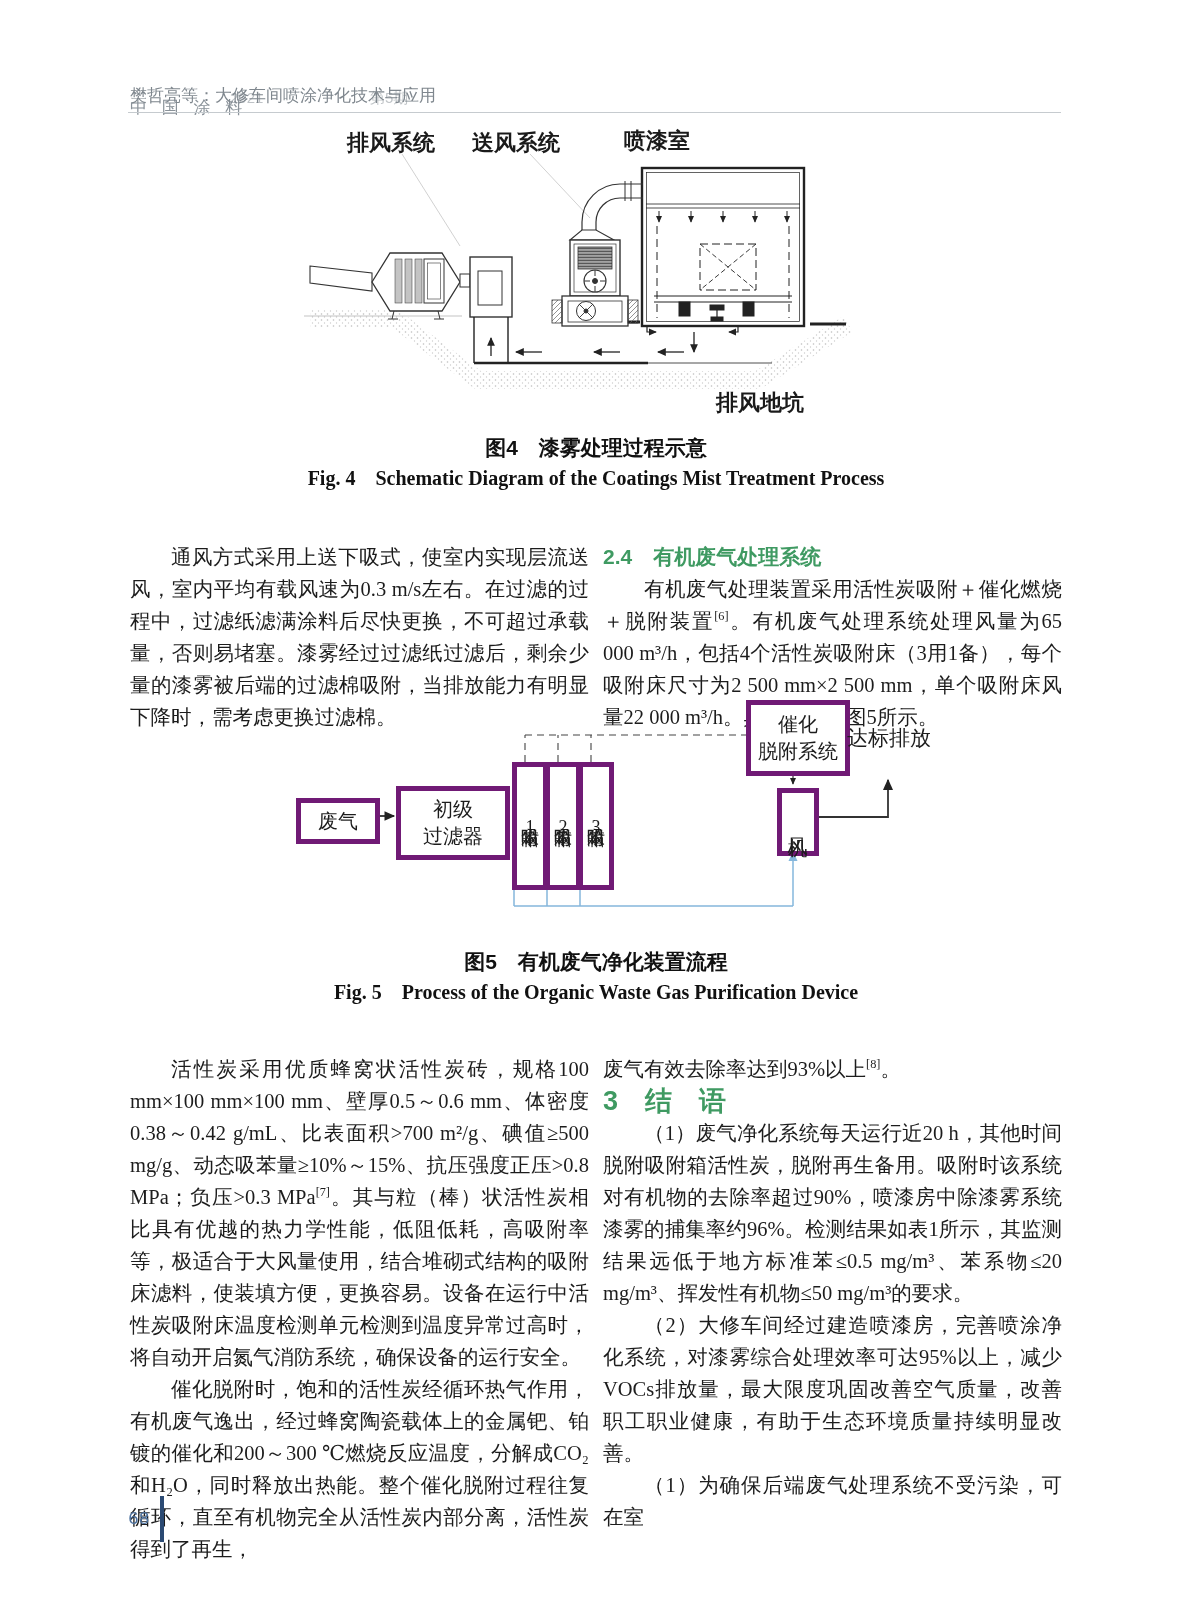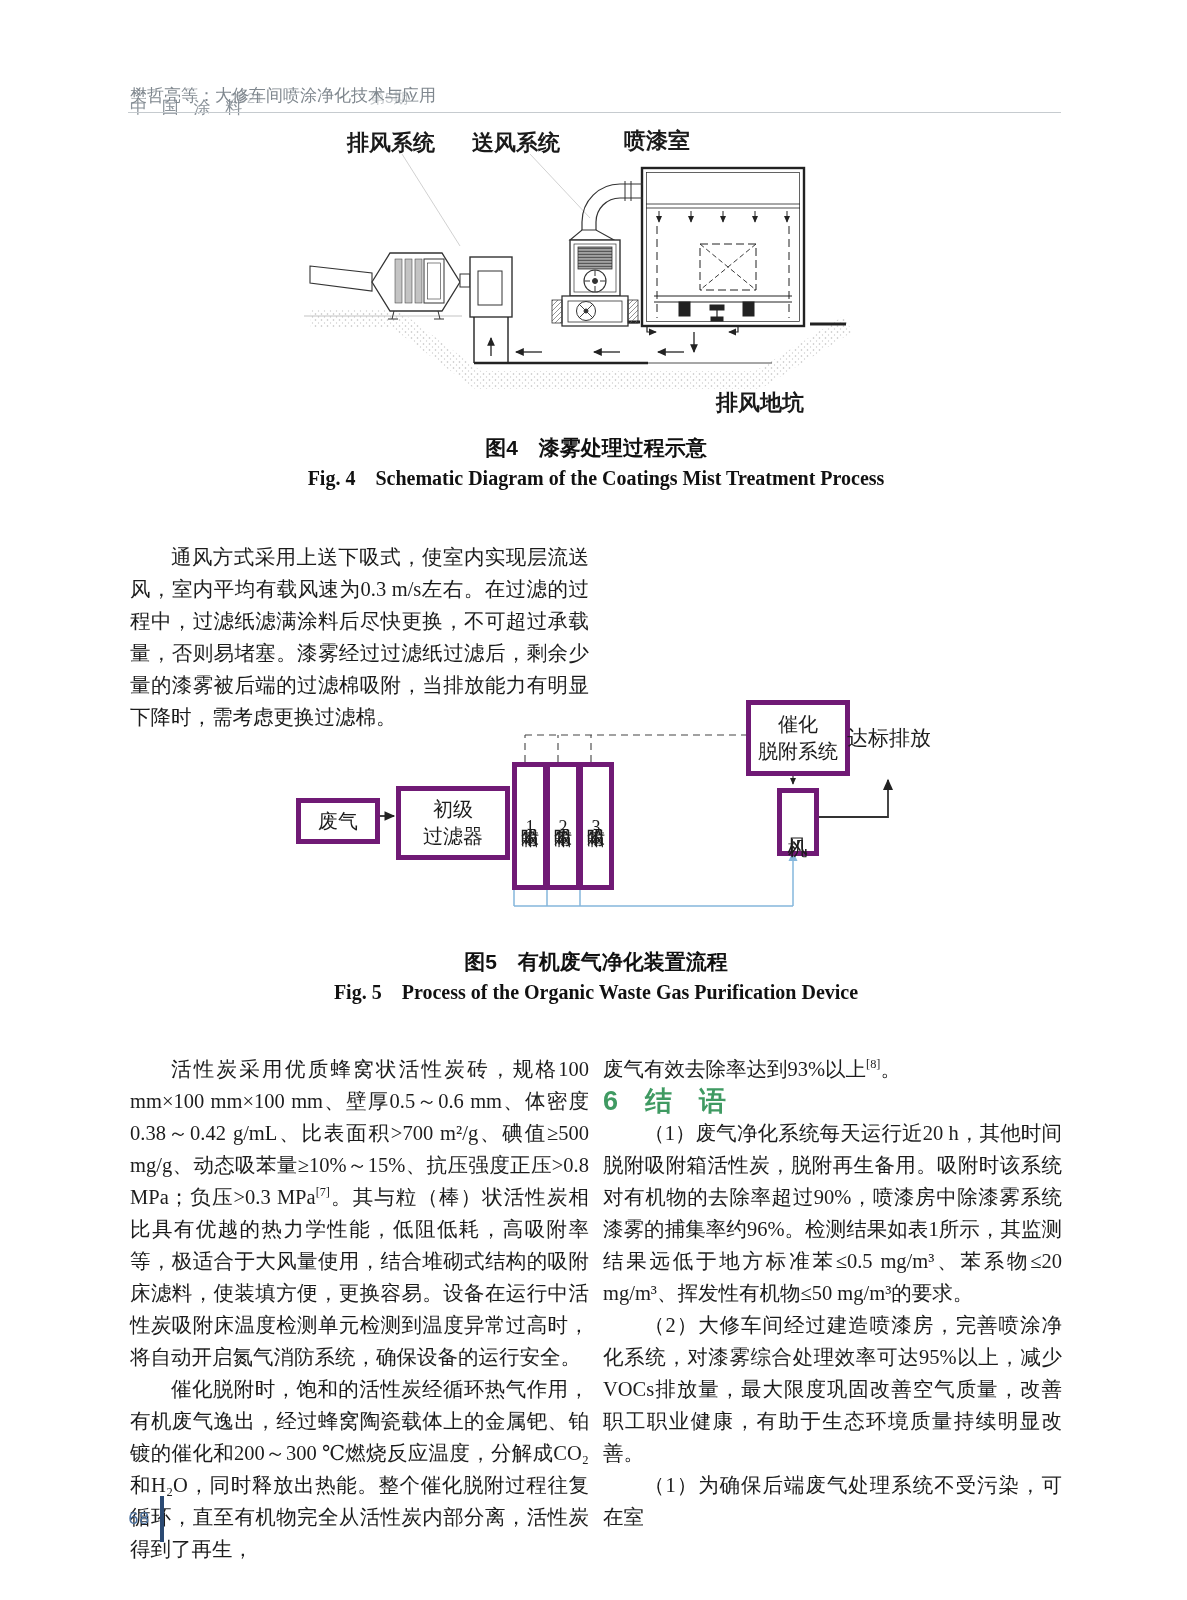--- a/index.html
+++ b/index.html
@@ -157,20 +157,24 @@
       <span class="fig-label" style="left:322px;top:0;">喷漆室</span>
       <span class="fig-label" style="left:414px;top:262px;">排风地坑</span>
     </div>
     <div class="cap-cn">图4　漆雾处理过程示意</div>
     <div class="cap-en">Fig. 4　Schematic Diagram of the Coatings Mist Treatment Process</div>
   </div>
 
   <div class="blk cols" style="top:500px;">
     <div class="col">
       <p class="indent">通风方式采用上送下吸式，使室内实现层流送风，室内平均有载风速为0.3 m/s左右。在过滤的过程中，过滤纸滤满涂料后尽快更换，不可超过承载量，否则易堵塞。漆雾经过过滤纸过滤后，剩余少量的漆雾被后端的过滤棉吸附，当排放能力有明显下降时，需考虑更换过滤棉。</p>
+    </div>
+    <div class="col">
+      <p class="h-green">2.4　有机废气处理系统</p>
+      <p class="indent"><span>有机废气处理装置采用活性炭吸附＋催化燃烧＋脱附装置</span><sup>[6]</sup><span>。有机废气处理系统处理风量为65 000 m³/h，包括4个活性炭吸附床（3用1备），每个吸附床尺寸为2 500 mm×2 500 mm，单个吸附床风量22 000 m³/h。具体流程如图5所示。</span></p>
     </div>
   </div>
 
   <div class="blk" style="top:690px;">
     <div class="fig5-wrap">
       <svg viewBox="0 0 660 250" width="660" height="250">
         <defs>
           <marker id="mA5" viewBox="0 0 10 10" refX="8" refY="5" markerWidth="7" markerHeight="7" orient="auto-start-reverse">
             <path d="M0,1 L9,5 L0,9 z" fill="#222"></path>
           </marker>
@@ -215,21 +219,21 @@
     <div class="cap-en">Fig. 5　Process of the Organic Waste Gas Purification Device</div>
   </div>
 
   <div class="blk cols" style="top:1012px;">
     <div class="col">
       <p class="indent"><span>活性炭采用优质蜂窝状活性炭砖，规格100 mm×100 mm×100 mm、壁厚0.5～0.6 mm、体密度0.38～0.42 g/mL、比表面积&gt;700 m²/g、碘值≥500 mg/g、动态吸苯量≥10%～15%、抗压强度正压&gt;0.8 MPa；负压&gt;0.3 MPa</span><sup>[7]</sup><span>。其与粒（棒）状活性炭相比具有优越的热力学性能，低阻低耗，高吸附率等，极适合于大风量使用，结合堆砌式结构的吸附床滤料，使装填方便，更换容易。设备在运行中活性炭吸附床温度检测单元检测到温度异常过高时，将自动开启氮气消防系统，确保设备的运行安全。</span></p>
       <p class="indent">催化脱附时，饱和的活性炭经循环热气作用，有机废气逸出，经过蜂窝陶瓷载体上的金属钯、铂镀的催化和200～300 ℃燃烧反应温度，分解成CO₂和H₂O，同时释放出热能。整个催化脱附过程往复循环，直至有机物完全从活性炭内部分离，活性炭得到了再生，</p>
     </div>
     <div class="col">
       <p><span>废气有效去除率达到93%以上</span><sup>[8]</sup><span>。</span></p>
-      <p class="h-green-big">6　结　语</p>
+      <p class="h-green-big">3　结　语</p>
       <p class="indent">（1）废气净化系统每天运行近20 h，其他时间脱附吸附箱活性炭，脱附再生备用。吸附时该系统对有机物的去除率超过90%，喷漆房中除漆雾系统漆雾的捕集率约96%。检测结果如表1所示，其监测结果远低于地方标准苯≤0.5 mg/m³、苯系物≤20 mg/m³、挥发性有机物≤50 mg/m³的要求。</p>
       <p class="indent">（2）大修车间经过建造喷漆房，完善喷涂净化系统，对漆雾综合处理效率可达95%以上，减少VOCs排放量，最大限度巩固改善空气质量，改善职工职业健康，有助于生态环境质量持续明显改善。</p>
       <p class="indent">（1）为确保后端废气处理系统不受污染，可在室</p>
     </div>
   </div>
 
   <div class="ftr">
     <span class="ftr-num">68</span>
     <span class="ftr-bar"></span>
   </div>

